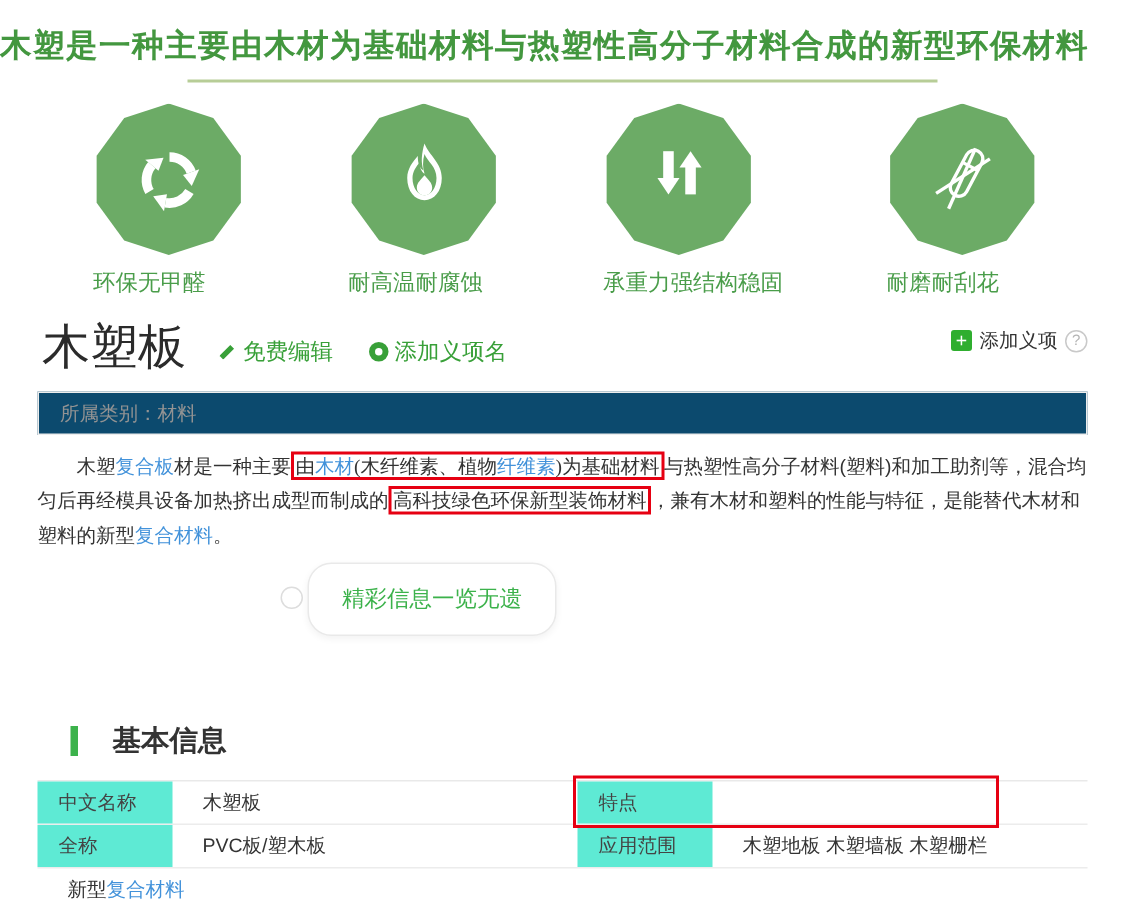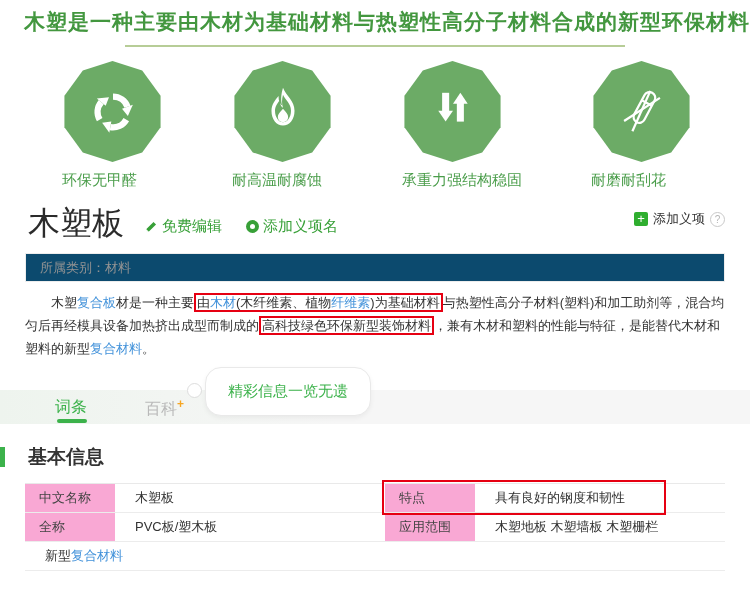--- a/index.html
+++ b/index.html
@@ -4,21 +4,21 @@
 <style>
   :root{
     --brand-green:#43973f; --rule-green:#b7cd97; --icon-green:#6cab66;
     --label-green:#4a9d4a; --link-green:#38a038; --tab-green:#3cb24b;
     --link-blue:#4292da; --highlight-red:#e60012; --plus-orange:#f6a623;
   }
   *{box-sizing:border-box;}
   html,body{margin:0;padding:0;}
   body{width:750px;height:604px;background:#fff;overflow:hidden;position:relative;
        font-family:"Liberation Sans","DejaVu Sans",sans-serif;color:#333;}
-  .banner{text-align:right;padding-top:8px;}
+  .banner{text-align:left;padding-top:16px;}
   .banner-title{font-size:21px;font-weight:bold;color:var(--brand-green);letter-spacing:1px;margin:0;}
   .banner-rule{width:500px;height:2px;background:var(--rule-green);margin:9px auto 0;}
   .feature-row{display:flex;justify-content:space-between;padding:14px 58px 0 62px;}
   .feature{display:flex;flex-direction:column;align-items:flex-start;}
   .dec{width:101px;height:101px;background:var(--icon-green);display:flex;align-items:center;justify-content:center;
        clip-path:polygon(50% 0%,79.4% 9.5%,97.6% 34.5%,97.6% 65.5%,79.4% 90.5%,50% 100%,20.6% 90.5%,2.4% 65.5%,2.4% 34.5%,20.6% 9.5%);}
   .dec svg{width:64px;height:64px;}
   .flabel{margin-top:9px;font-size:15px;color:var(--label-green);}
   .entry-head{display:flex;align-items:flex-end;padding:16px 25px 0 28px;}
   .entry-title{font-size:32px;font-weight:normal;color:#2b2b2b;line-height:1.1;margin:0;}
@@ -26,35 +26,35 @@
   .green-link{color:var(--link-green);font-size:15px;text-decoration:none;display:flex;align-items:center;gap:4px;cursor:pointer;text-align:center;}
   .pencil-icon svg{width:14px;height:14px;display:block;}
   .badge-circle{width:13px;height:13px;border-radius:50%;background:var(--link-green);position:relative;display:inline-block;}
   .badge-circle::after{content:"";position:absolute;left:4px;top:4px;width:5px;height:5px;border-radius:50%;background:#fff;}
   .add-meaning{margin-left:auto;align-self:flex-start;margin-top:4px;display:flex;align-items:center;gap:5px;font-size:13px;color:#333;cursor:pointer;text-decoration:none;}
   .plus-box{width:14px;height:14px;background:#2fae2f;border-radius:2px;color:#fff;font-size:13px;line-height:14px;text-align:center;display:inline-block;}
   .help-circle{width:15px;height:15px;border:1px solid #c9c9c9;border-radius:50%;color:#b5b5b5;font-size:10px;line-height:13px;text-align:center;display:inline-block;}
   .category-bar{margin:12px 25px 0;background:#0c4a6e;border:1px solid #ededed;height:29px;line-height:27px;padding-left:14px;font-size:13px;color:#939393;}
   .summary{margin:9px 25px 0;font-size:13px;line-height:23px;text-indent:2em;color:#333;}
   .summary a{color:var(--link-blue);text-decoration:none;}
-  .redbox{border:2px solid var(--highlight-red);padding:0 1px;}
+  .redbox{border:2px solid var(--highlight-red);padding:0 1px;font-family:Liberation Serif, serif;}
   .promo-zone{position:relative;height:64px;margin-top:5px;}
   .tabbar{position:absolute;left:0;top:25px;width:750px;height:34px;background:linear-gradient(90deg,#eef4ee,#f6f6f6 45%,#f6f6f6);}
   .tab{position:absolute;top:7px;font-size:16px;cursor:pointer;}
   .tab .sup{color:var(--plus-orange);font-size:12px;vertical-align:super;font-weight:bold;}
   .tab-underline{position:absolute;width:30px;height:4px;border-radius:2px;background:var(--tab-green);top:29px;}
   .bubble{position:absolute;left:205px;top:2px;background:#fff;border:1px solid #e9e9e9;border-radius:16px;
           padding:14px 22px;font-size:15px;color:var(--tab-green);box-shadow:0 2px 5px rgba(0,0,0,.05);cursor:pointer;}
   .tail-circle{position:absolute;left:187px;top:18px;width:15px;height:15px;border-radius:50%;background:#fff;border:1px solid #ddd;}
-  .section-head{display:flex;align-items:center;margin-top:15px;}
+  .section-head{display:flex;align-items:center;margin-top:44px;padding-left:47px;}
   .green-bar{width:5px;height:20px;background:var(--tab-green);}
   .section-title{margin-left:23px;font-size:19px;font-weight:bold;color:#333;}
   .info-table{position:relative;margin:13px 25px 0;border-top:1px solid #e9e9e9;}
   .trow{display:flex;height:29px;line-height:28px;border-bottom:1px solid #ececec;font-size:13px;}
-  .tlabel{width:90px;background:#f9a8d4;padding-left:14px;color:#444;}
+  .tlabel{width:90px;background:#5eead4;padding-left:14px;color:#444;}
   .tvalue{width:270px;padding-left:20px;color:#333;}
   .tvalue:last-child{width:250px;}
   .tlabel.empty{background:transparent;}
   .tvalue a{color:var(--link-blue);text-decoration:none;}
   .row-highlight{position:absolute;left:357px;top:-4px;width:284px;height:35px;border:2px solid var(--highlight-red);pointer-events:none;}
 </style>
 </head>
 <body>
 
 <div class="banner">
@@ -139,41 +139,35 @@
     <span>添加义项</span>
     <span class="help-circle">?</span>
   </a>
 </div>
 
 <div class="category-bar">所属类别：材料</div>
 
 <p class="summary"><span>木塑</span><a href="#">复合板</a><span>材是一种主要</span><span class="redbox"><span>由</span><a href="#">木材</a><span>(木纤维素、植物</span><a href="#">纤维素</a><span>)为基础材料</span></span><span>与热塑性高分子材料(塑料)和加工助剂等，混合均匀后再经模具设备加热挤出成型而制成的</span><span class="redbox"><span>高科技绿色环保新型装饰材料</span></span><span>，兼有木材和塑料的性能与特征，是能替代木材和塑料的新型</span><a href="#">复合材料</a><span>。</span></p>
 
 <div class="promo-zone">
-  <div class="tabbar">
-      <div class="tab" style="left: 55px; color: var(--tab-green);"><span>词条</span></div>
-      <div class="tab-underline" style="left: 57px;"></div>
-      <div class="tab" style="left: 145px; color: rgb(185, 185, 185);"><span>百科</span><span class="sup">+</span></div>
-    </div>
   <div class="tail-circle"></div>
   <div class="bubble">精彩信息一览无遗</div>
 </div>
 
 <div class="section-head">
   <div class="green-bar"></div>
   <div class="section-title">基本信息</div>
 </div>
 
 <div class="info-table">
     <div class="row-highlight"></div>
     <div class="trow">
       <div class="tlabel">中文名称</div>
       <div class="tvalue"><span>木塑板</span></div>
       <div class="tlabel">特点</div>
-      <div class="tvalue"><span>具有良好的钢度和韧性</span></div>
     </div>
     <div class="trow">
       <div class="tlabel">全称</div>
       <div class="tvalue"><span>PVC板/塑木板</span></div>
       <div class="tlabel">应用范围</div>
       <div class="tvalue"><span>木塑地板 木塑墙板 木塑栅栏</span></div>
     </div>
     <div class="trow">
       <div class="tvalue"><span>新型</span><a href="#">复合材料</a></div>
       <div class="tlabel empty"></div>

